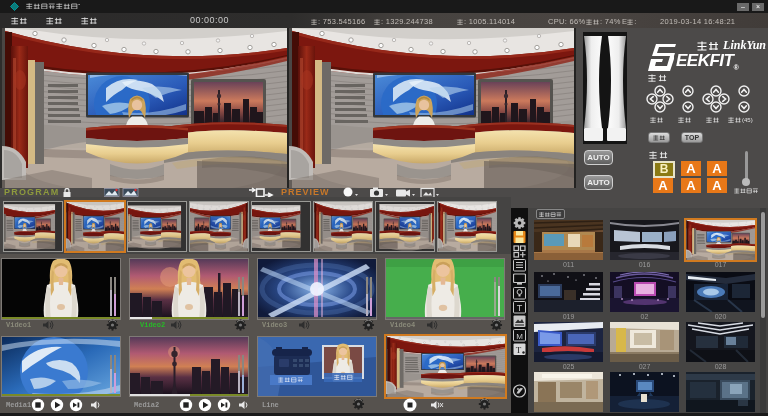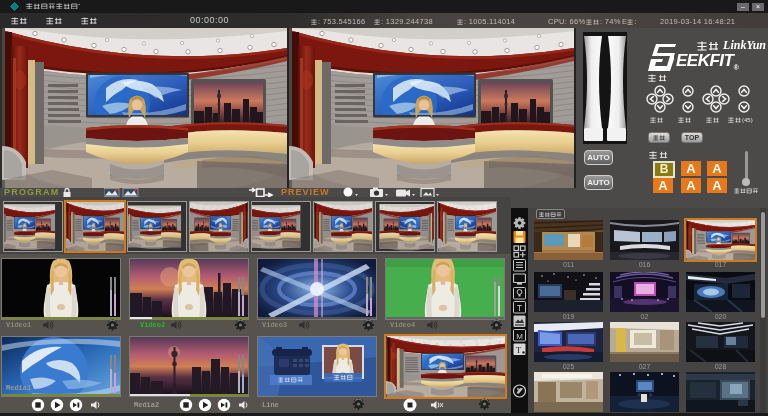--- a/index.html
+++ b/index.html
@@ -255,21 +255,21 @@
         <i style="height:22px;background:#b8b2c0"></i>
       </div><div class="pbar" style="background:#7a8a28">
         <b style="position:absolute;left:0;top:0;width:60px;height:2px;background:#e0e0e0"></b>
       </div></div>
   <div class="abs vcell" style="left:258px;top:337px;height:59px"><svg width="118" height="59" viewBox="0 0 118 59">
         <use href="#linebg"></use>
       </svg></div>
   <div class="abs" style="left:386px;top:336px;width:119px;height:61px;border:2px solid #d07a20;margin:-2px;margin-left:-2px"><svg width="119" height="61" viewBox="0 0 285 160" preserveAspectRatio="none">
         <use href="#studio"></use>
       </svg></div>
-  <div class="abs vlbl" style="left:6px;top:384px;color:#9a9a9a">Media1</div>
+  <div class="abs vlbl" style="left:6px;top:401px;color:#9a9a9a">Media1</div>
   <div class="abs vlbl" style="left:134px;top:401px;color:#9a9a9a">Media2</div>
   <div class="abs vlbl" style="left:262px;top:401px;color:#9a9a9a">Line</div>
   <div class="abs vlbl" style="left:390px;top:423px;color:#9a9a9a">3D</div>
   <svg class="abs" style="left:31px;top:398px" width="60" height="14" viewBox="0 0 60 14">
       <use href="#cstop"></use>
       <use href="#cplay" transform="translate(19,0)"></use>
       <use href="#cnext" transform="translate(38,0)"></use>
     </svg>
   <svg class="abs" style="left:90px;top:400px" width="12" height="10" viewBox="0 0 12 10">
       <use href="#spkw"></use>

